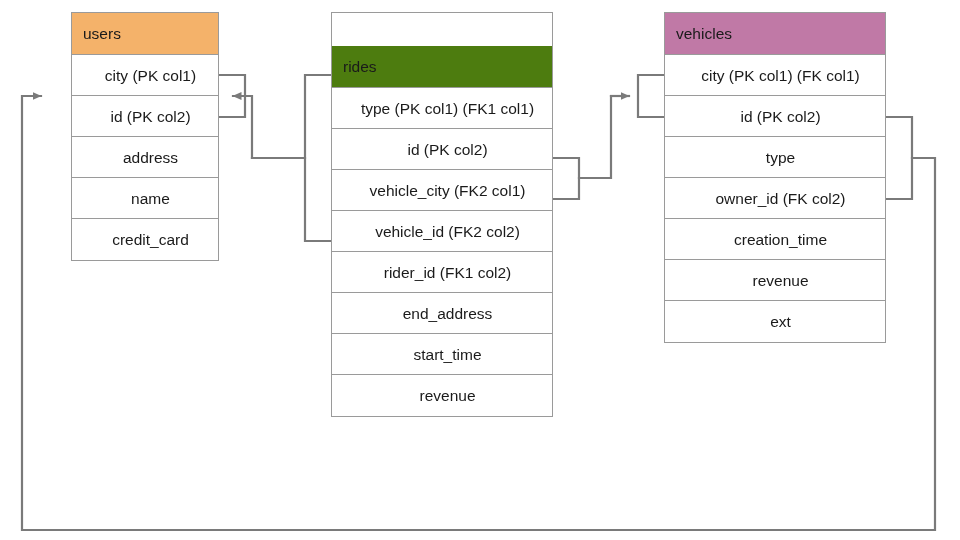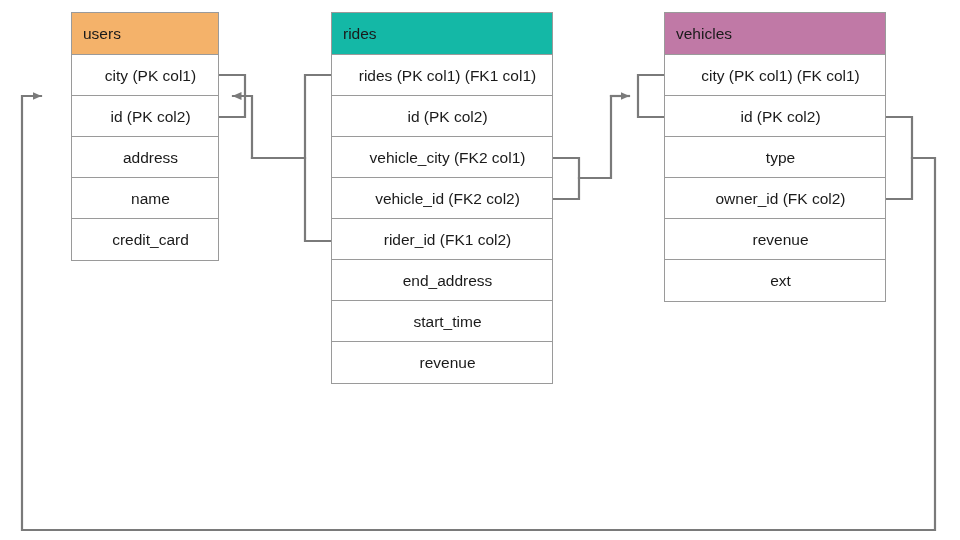--- a/index.html
+++ b/index.html
@@ -102,34 +102,35 @@
   <div class="table-box" style="left:71px; top:12px; width:148px;">
     <div class="table-header" style="background:#f4b26a;">users</div>
     <div class="table-row">city (PK col1)</div>
     <div class="table-row">id (PK col2)</div>
     <div class="table-row">address</div>
     <div class="table-row">name</div>
     <div class="table-row last">credit_card</div>
   </div>
 
   <div class="table-box" style="left:331px; top:12px; width:222px;">
-    <div class="table-header" style="background:#14b8a6;">rides</div>
-    <div class="table-row">rides (PK col1) (FK1 col1)</div>
+    <div class="table-header" style="background:#4d7c0f;margin-top:33px;">rides</div>
+    <div class="table-row">type (PK col1) (FK1 col1)</div>
     <div class="table-row">id (PK col2)</div>
     <div class="table-row">vehicle_city (FK2 col1)</div>
     <div class="table-row">vehicle_id (FK2 col2)</div>
     <div class="table-row">rider_id (FK1 col2)</div>
     <div class="table-row">end_address</div>
     <div class="table-row">start_time</div>
     <div class="table-row last">revenue</div>
   </div>
 
   <div class="table-box" style="left:664px; top:12px; width:222px;">
     <div class="table-header" style="background:#c079a6;">vehicles</div>
     <div class="table-row">city (PK col1) (FK col1)</div>
     <div class="table-row">id (PK col2)</div>
     <div class="table-row">type</div>
     <div class="table-row">owner_id (FK col2)</div>
+    <div class="table-row">creation_time</div>
     <div class="table-row">revenue</div>
     <div class="table-row last">ext</div>
   </div>
 
 </div>
 
 </body></html>

